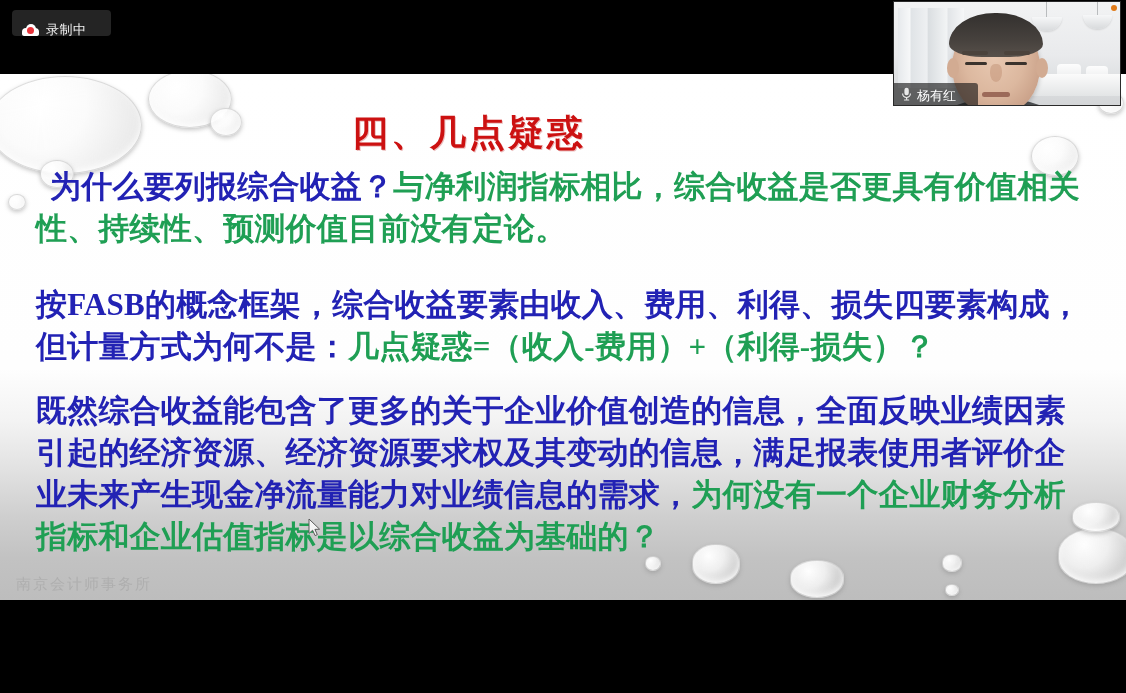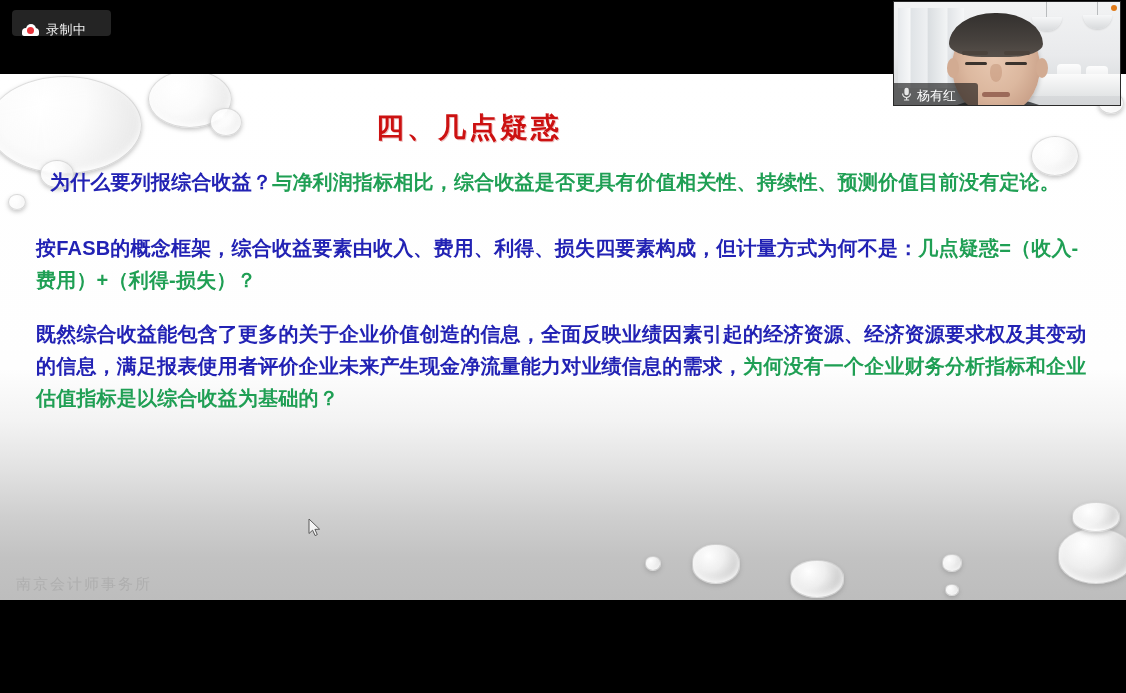--- a/index.html
+++ b/index.html
@@ -97,34 +97,34 @@
 
   .slide-title {
     position: absolute;
     left: 0;
     top: 35px;
     width: 938px;
     text-align: center;
     color: #cc1111;
     font-family: "Liberation Serif", serif;
     font-weight: bold;
-    font-size: 28px;
+    font-size: 36px;
     letter-spacing: 3px;
     text-shadow: 1px 1px 0 rgba(180,0,0,0.25);
   }
 
   .body-text {
     position: absolute;
     left: 36px;
     top: 92px;
     width: 1060px;
-    font-family: Liberation Sans, sans-serif;
+    font-family: Liberation Serif, serif;
     font-weight: bold;
-    font-size: 20px;
-    line-height: 32px;
+    font-size: 31px;
+    line-height: 42px;
     letter-spacing: 0.2px;
   }
   .para { margin: 0 0 6px 0; text-indent: 0; }
   .para.p1 { text-indent: 14px; margin-bottom: 34px; }
   .para.p2 { margin-bottom: 22px; }
   .para.p3 { margin-bottom: 22px; }
   .para.p4 { text-indent: 8px; }
   .t-blue  { color: #2222b4; }
   .t-green { color: #1f9f54; }
 

